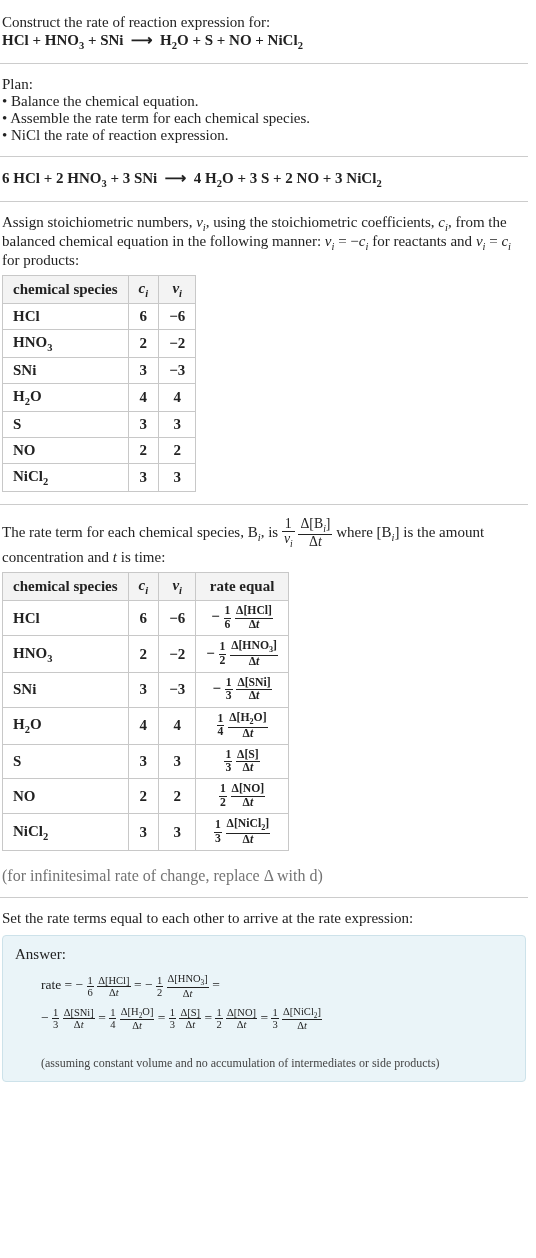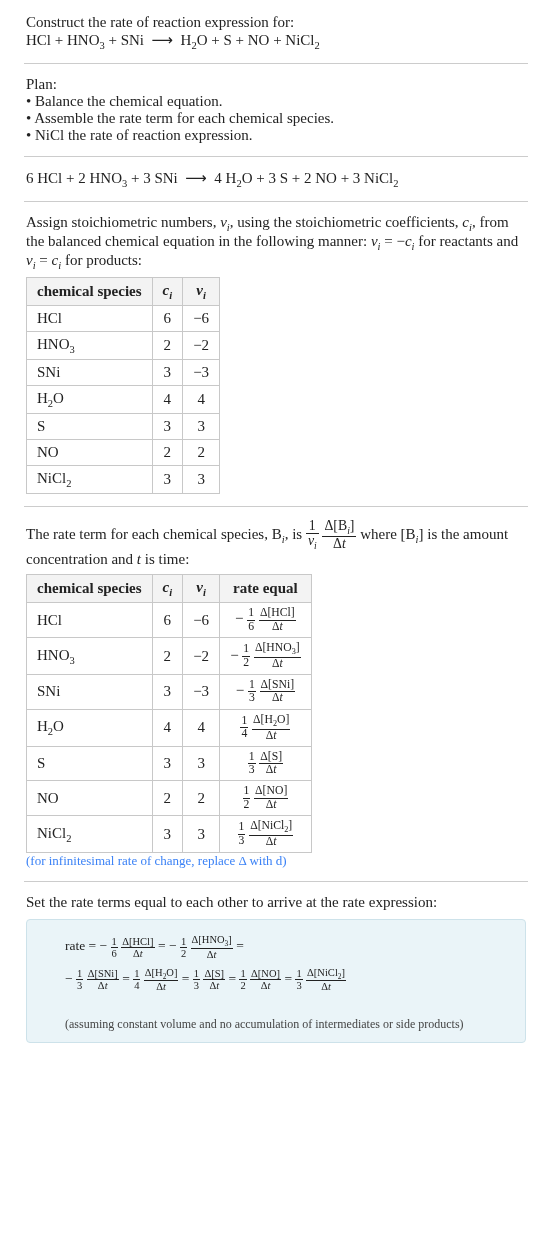--- a/index.html
+++ b/index.html
@@ -7,44 +7,46 @@
     padding: 0;
     width: 536px;
     font-family: Georgia, 'Times New Roman', serif;
     font-size: 15px;
     color: #222;
     background: #fff;
   }
   .page {
     width: 536px;
     box-sizing: border-box;
-    padding: 6px 8px 10px 24px;
+    padding: 6px 8px 10px 0;
   }
   .section {
     padding: 8px 2px;
   }
   hr.sep {
     border: none;
     border-top: 1px solid #ccc;
     margin: 4px 0;
   }
   sub { font-size: 0.7em; }
   .eq {
     white-space: nowrap;
+    font-weight: bold;
   }
   .ital { font-style: italic; margin-top: 13px; }
   table.stoich {
     border-collapse: collapse;
     margin-top: 6px;
     font-size: 15px;
   }
   table.stoich th, table.stoich td {
     border: 1px solid #c8c8c8;
     padding: 4px 10px;
     text-align: left;
+    font-weight: bold;
   }
   table.stoich th {
     background: #f3f3f3;
     font-weight: bold;
   }
   table.stoich td.ci, table.stoich td.vi, table.stoich th.ci, table.stoich th.vi, table.stoich td.rt, table.stoich th.rt {
     text-align: center;
   }
   .frac {
     display: inline-block;
@@ -59,23 +61,23 @@
     border-bottom: 1px solid #222;
   }
   .frac .den {
     display: block;
     padding: 0 2px;
   }
   .rateterm {
     white-space: nowrap;
   }
   .footnote {
-    font-size: 13px;
-    color: #3b82f6;
-    margin-top: 0;
+    font-size: 16px;
+    color: #737373;
+    margin-top: 16px;
   }
   .answer {
     background: #eaf4f8;
     border: 1px solid #cde2ea;
     border-radius: 4px;
     padding: 10px 12px;
     margin-top: 8px;
   }
   .answer .label {
     margin-bottom: 6px;
@@ -244,20 +246,21 @@
         </tr>
         </tbody>
     </table>
     <div class="footnote">(for infinitesimal rate of change, replace Δ with d)</div>
   </div>
   <hr class="sep">
 
   <div class="section">
     <div>Set the rate terms equal to each other to arrive at the rate expression:</div>
     <div class="answer">
+      <div class="label">Answer:</div>
       <div class="rateexpr">
         <div>rate = − <span class="frac smallfrac"><span class="num">1</span><span class="den">6</span></span> <span class="frac smallfrac"><span class="num">Δ[HCl]</span><span class="den">Δ<span class="ital">t</span></span></span> = − <span class="frac smallfrac"><span class="num">1</span><span class="den">2</span></span> <span class="frac smallfrac"><span class="num">Δ[HNO<sub>3</sub>]</span><span class="den">Δ<span class="ital">t</span></span></span> =</div>
         <div>− <span class="frac smallfrac"><span class="num">1</span><span class="den">3</span></span> <span class="frac smallfrac"><span class="num">Δ[SNi]</span><span class="den">Δ<span class="ital">t</span></span></span> = <span class="frac smallfrac"><span class="num">1</span><span class="den">4</span></span> <span class="frac smallfrac"><span class="num">Δ[H<sub>2</sub>O]</span><span class="den">Δ<span class="ital">t</span></span></span> = <span class="frac smallfrac"><span class="num">1</span><span class="den">3</span></span> <span class="frac smallfrac"><span class="num">Δ[S]</span><span class="den">Δ<span class="ital">t</span></span></span> = <span class="frac smallfrac"><span class="num">1</span><span class="den">2</span></span> <span class="frac smallfrac"><span class="num">Δ[NO]</span><span class="den">Δ<span class="ital">t</span></span></span> = <span class="frac smallfrac"><span class="num">1</span><span class="den">3</span></span> <span class="frac smallfrac"><span class="num">Δ[NiCl<sub>2</sub>]</span><span class="den">Δ<span class="ital">t</span></span></span></div>
       </div>
       <div class="assume">(assuming constant volume and no accumulation of intermediates or side products)</div>
     </div>
   </div>
 
 </div>
 

